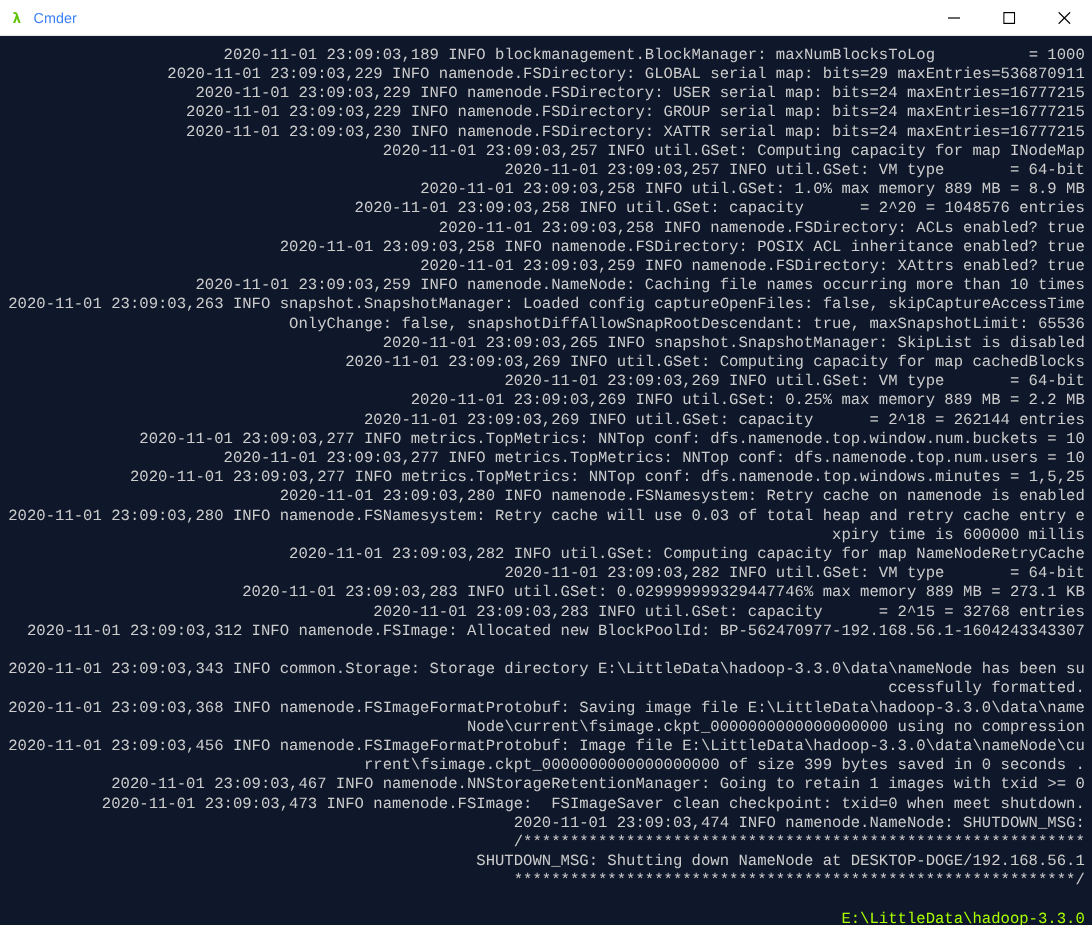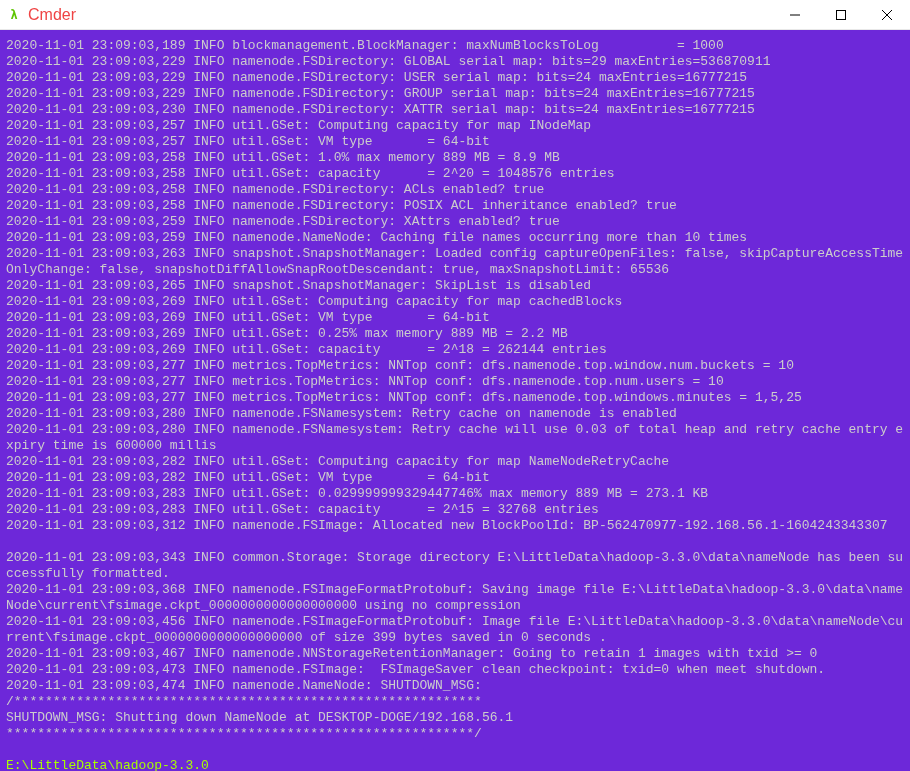--- a/index.html
+++ b/index.html
@@ -30,42 +30,43 @@
     height: 16px;
     display: flex;
     align-items: center;
     justify-content: center;
     font-size: 12px;
     color: #5ec400;
     font-family: monospace;
     font-weight: bold;
   }
   .app-title {
-    font-size: 16px;
-    color: #ef4444;
+    font-size: 12px;
+    color: #3b82f6;
   }
   .win-controls {
     display: flex;
     height: 30px;
   }
   .win-btn {
     width: 46px;
     height: 30px;
     display: flex;
     align-items: center;
     justify-content: center;
     font-size: 10px;
     color: #000;
   }
   .terminal {
     width: 100%;
     height: calc(100% - 30px);
-    background: #6d28d9;
+    background: #0f172a;
     padding: 8px 6px 4px 6px;
     overflow: hidden;
+    text-align: right;
   }
   .log-area {
     font-family: "Consolas", "Courier New", monospace;
     font-size: 13px;
     line-height: 16px;
     color: #cccccc;
     white-space: pre-wrap;
     word-break: break-all;
   }
   .gap { height: 16px; }

